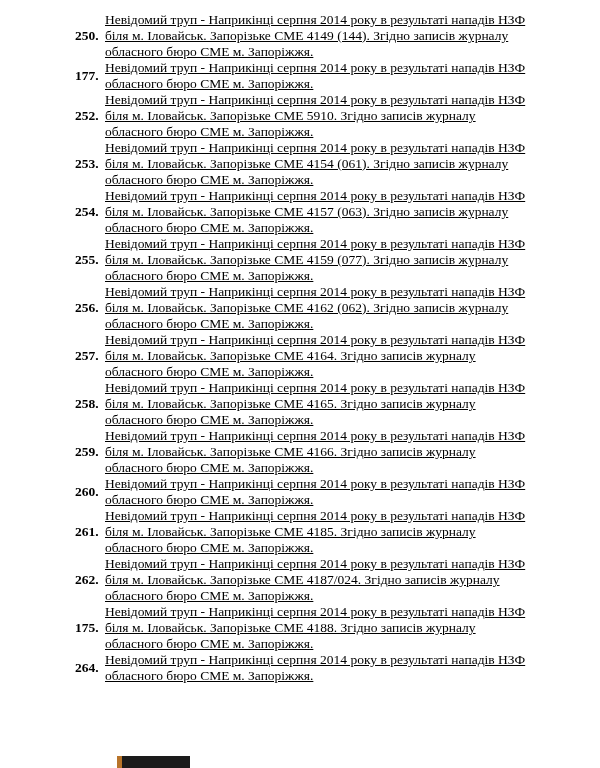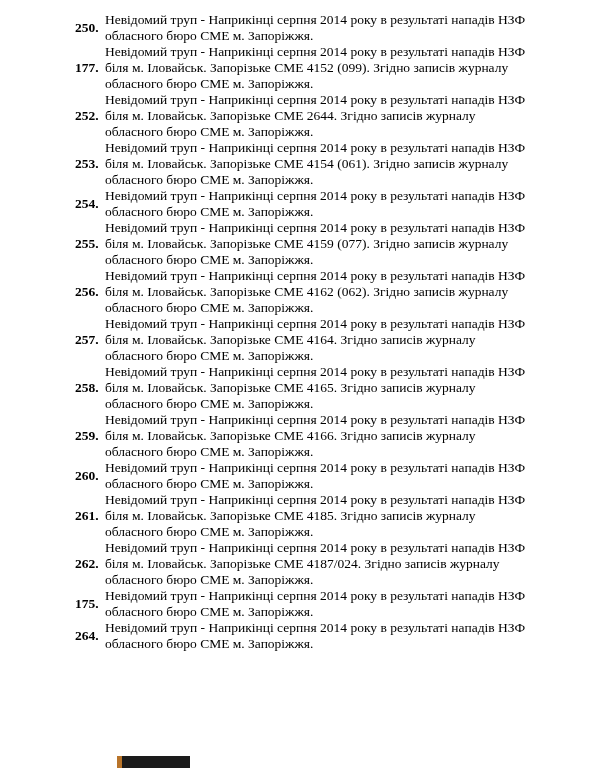--- a/index.html
+++ b/index.html
@@ -29,20 +29,21 @@
     font-size: 13.5px;
     line-height: 16px;
     white-space: nowrap;
   }
   .txt {
     font-size: 13.5px;
     line-height: 16px;
   }
   .line {
     white-space: nowrap;
+    text-decoration: underline;
   }
   .footer-bar {
     position: absolute;
     left: 117px;
     bottom: 0;
     width: 73px;
     height: 12px;
     background: #1b1b1b;
     display: flex;
     align-items: stretch;
@@ -54,51 +55,52 @@
 </style>
 </head>
 <body style="background: rgb(255, 255, 255); color: rgb(0, 0, 0);">
 
 <div class="doc">
   <div>
       <div class="entry">
         <div class="num">250.</div>
         <div class="txt">
           <div class="line">Невідомий труп - Наприкінці серпня 2014 року в результаті нападів НЗФ</div>
+          <div class="line">біля м. Іловайськ. Запорізьке СМЕ 4149 (144). Згідно записів журналу</div>
           <div class="line">обласного бюро СМЕ м. Запоріжжя.</div>
         </div>
       </div>
       <div class="entry">
         <div class="num">177.</div>
         <div class="txt">
           <div class="line">Невідомий труп - Наприкінці серпня 2014 року в результаті нападів НЗФ</div>
-          <div class="line">біля м. Іловайськ. Запорізьке СМЕ 4152 (099). Згідно записів журналу</div>
           <div class="line">обласного бюро СМЕ м. Запоріжжя.</div>
         </div>
       </div>
       <div class="entry">
         <div class="num">252.</div>
         <div class="txt">
           <div class="line">Невідомий труп - Наприкінці серпня 2014 року в результаті нападів НЗФ</div>
-          <div class="line">біля м. Іловайськ. Запорізьке СМЕ 2644. Згідно записів журналу</div>
+          <div class="line">біля м. Іловайськ. Запорізьке СМЕ 5910. Згідно записів журналу</div>
           <div class="line">обласного бюро СМЕ м. Запоріжжя.</div>
         </div>
       </div>
       <div class="entry">
         <div class="num">253.</div>
         <div class="txt">
           <div class="line">Невідомий труп - Наприкінці серпня 2014 року в результаті нападів НЗФ</div>
           <div class="line">біля м. Іловайськ. Запорізьке СМЕ 4154 (061). Згідно записів журналу</div>
           <div class="line">обласного бюро СМЕ м. Запоріжжя.</div>
         </div>
       </div>
       <div class="entry">
         <div class="num">254.</div>
         <div class="txt">
           <div class="line">Невідомий труп - Наприкінці серпня 2014 року в результаті нападів НЗФ</div>
+          <div class="line">біля м. Іловайськ. Запорізьке СМЕ 4157 (063). Згідно записів журналу</div>
           <div class="line">обласного бюро СМЕ м. Запоріжжя.</div>
         </div>
       </div>
       <div class="entry">
         <div class="num">255.</div>
         <div class="txt">
           <div class="line">Невідомий труп - Наприкінці серпня 2014 року в результаті нападів НЗФ</div>
           <div class="line">біля м. Іловайськ. Запорізьке СМЕ 4159 (077). Згідно записів журналу</div>
           <div class="line">обласного бюро СМЕ м. Запоріжжя.</div>
         </div>
@@ -155,20 +157,21 @@
         <div class="txt">
           <div class="line">Невідомий труп - Наприкінці серпня 2014 року в результаті нападів НЗФ</div>
           <div class="line">біля м. Іловайськ. Запорізьке СМЕ 4187/024. Згідно записів журналу</div>
           <div class="line">обласного бюро СМЕ м. Запоріжжя.</div>
         </div>
       </div>
       <div class="entry">
         <div class="num">175.</div>
         <div class="txt">
           <div class="line">Невідомий труп - Наприкінці серпня 2014 року в результаті нападів НЗФ</div>
+          <div class="line">біля м. Іловайськ. Запорізьке СМЕ 4188. Згідно записів журналу</div>
           <div class="line">обласного бюро СМЕ м. Запоріжжя.</div>
         </div>
       </div>
       <div class="entry">
         <div class="num">264.</div>
         <div class="txt">
           <div class="line">Невідомий труп - Наприкінці серпня 2014 року в результаті нападів НЗФ</div>
           <div class="line">обласного бюро СМЕ м. Запоріжжя.</div>
         </div>
       </div>

